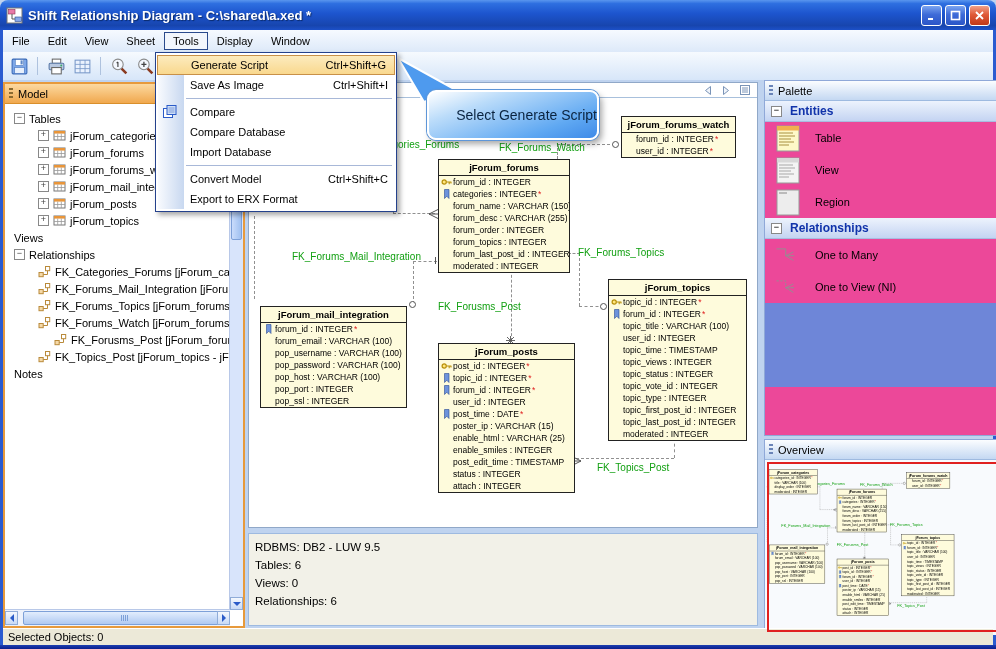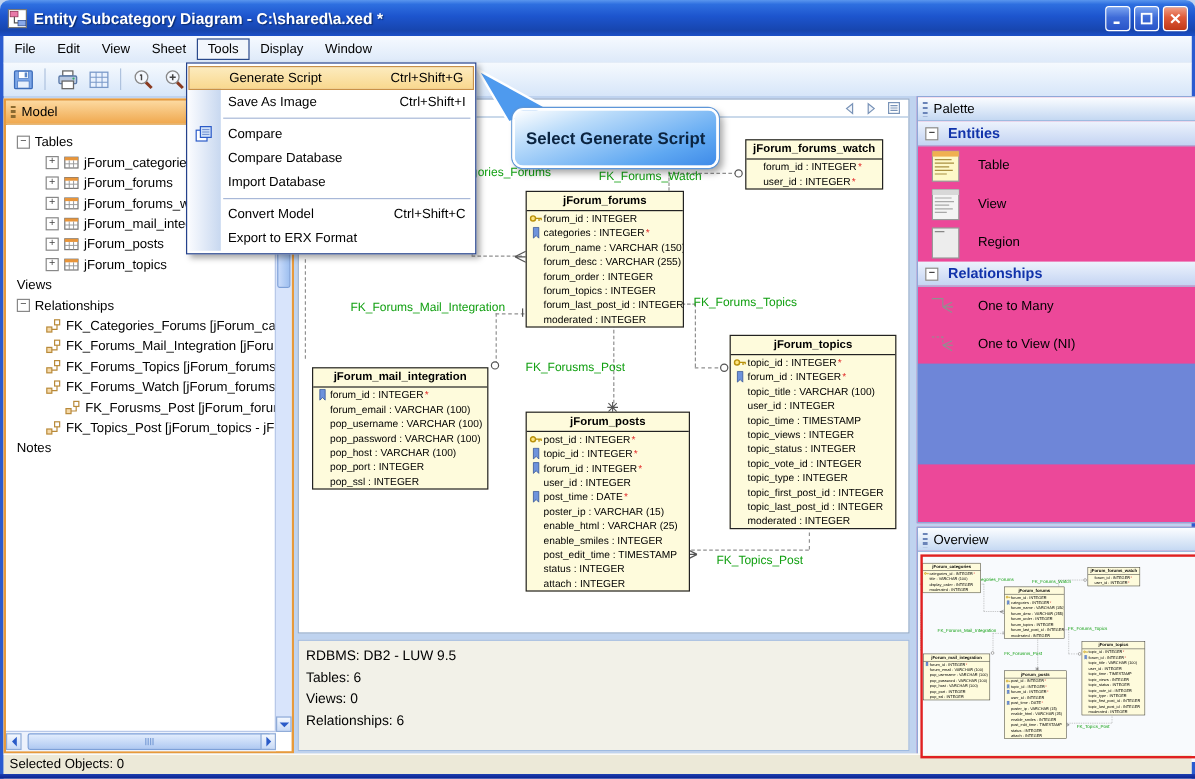--- a/index.html
+++ b/index.html
@@ -79,22 +79,22 @@
   .seg{position:absolute;z-index:1}
   .seg.h{border-top:1px dashed #909090}
   .seg.v{border-left:1px dashed #909090}
   .marker{position:absolute;z-index:2}
   .mcircle{width:5px;height:5px;border:1px solid #555;border-radius:50%;background:#fff}
   .mtick{width:1px;height:7px;background:#555}
   
   .callout{position:absolute;left:427px;top:90px;width:168px;height:46px;z-index:50;
     background:linear-gradient(160deg,#FFFFFF 0%,#BBDCFA 28%,#5FA8F2 75%,#3E8AE8 100%);
     border:2px solid #fff;border-radius:9px;box-shadow:0 0 0 1px #5E96D8,3px 4px 6px rgba(0,0,0,.35);
-    display:flex;align-items:center;justify-content:center;text-align:center;
-    font-weight:bold;font-size:14px;color:#0B2440}
+    display:flex;align-items:center;justify-content:flex-end;text-align:center;
+    font-weight:normal;font-size:14px;color:#0B2440}
   .callout-tail{position:absolute;left:390px;top:56px;z-index:49}
   
   .opanel{position:absolute;left:248px;top:533px;width:510px;height:93px;background:#F2F1E8;
     border:1px solid #9EBAE0;box-sizing:border-box}
   .bluehdr{height:19px;background:linear-gradient(180deg,#FBFDFF,#C4D8F2);border-bottom:1px solid #9EBAE0;
     display:flex;align-items:center;padding:0 4px;color:#000}
   .bluehdr .flt{margin-left:auto}
   .oline{padding:2px 6px 0 6px;color:#000;font-size:11.5px;line-height:16px}
   
   .rpanel{position:absolute;left:764px;top:80px;width:255px;background:#ec4899;border:1px solid #8FA8D8;box-sizing:border-box}
@@ -114,21 +114,21 @@
 </head>
 <body>
 
 <div class="titlebar">
   <svg class="appicon" viewBox="0 0 17 17">
     <rect x="1" y="1" width="15" height="15" fill="#fff" stroke="#777"></rect>
     <rect x="2.5" y="2.5" width="6.5" height="4.5" fill="#E87AA8" stroke="#903050" stroke-width=".6"></rect>
     <rect x="9" y="10" width="6.5" height="4.5" fill="#88A8E8" stroke="#2A4A90" stroke-width=".6"></rect>
     <path d="M6 7v5h3" stroke="#555" fill="none"></path>
   </svg>
-  <div class="ttl">Entity Subcategory Diagram - C:\shared\a.xed *</div>
+  <div class="ttl">Shift Relationship Diagram - C:\shared\a.xed *</div>
   <div class="winbtn">
       <svg width="11" height="11" viewBox="0 0 11 11">
         <path d="M2 9h5" stroke="#fff" stroke-width="2"></path>
       </svg>
     </div>
   <div class="winbtn">
       <svg width="11" height="11" viewBox="0 0 11 11">
         <rect x="1.5" y="1.5" width="8" height="8" fill="none" stroke="#fff" stroke-width="1.6"></rect>
       </svg>
     </div>

